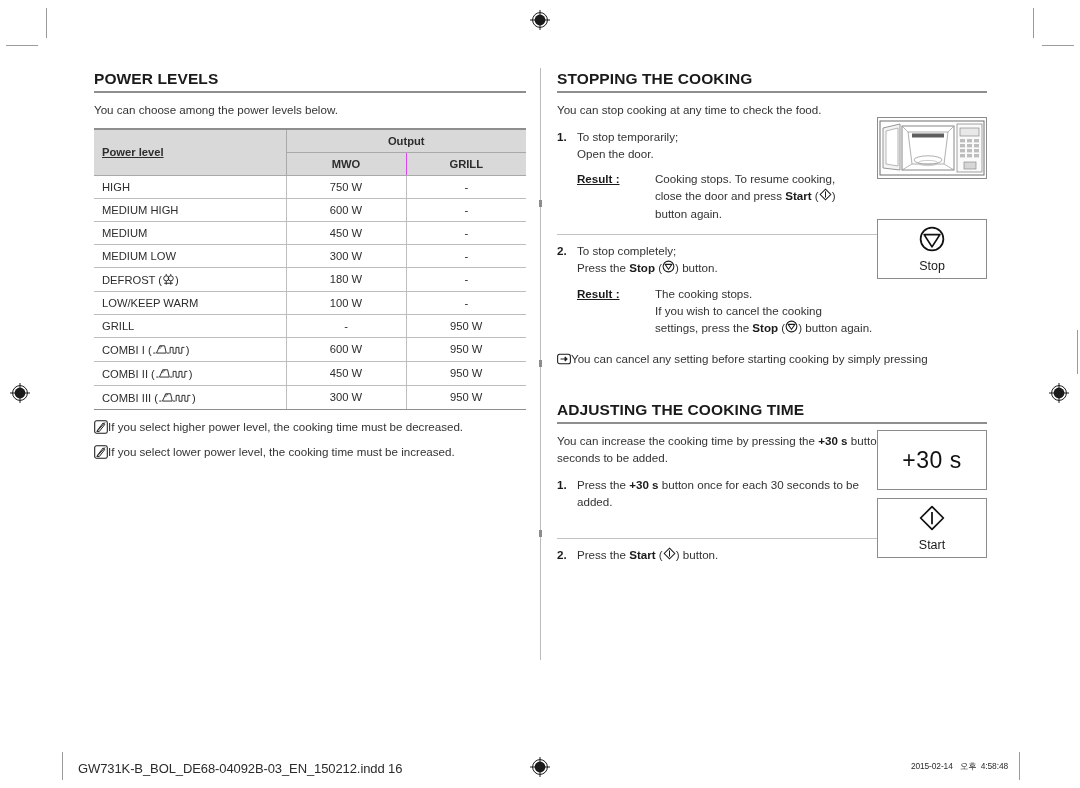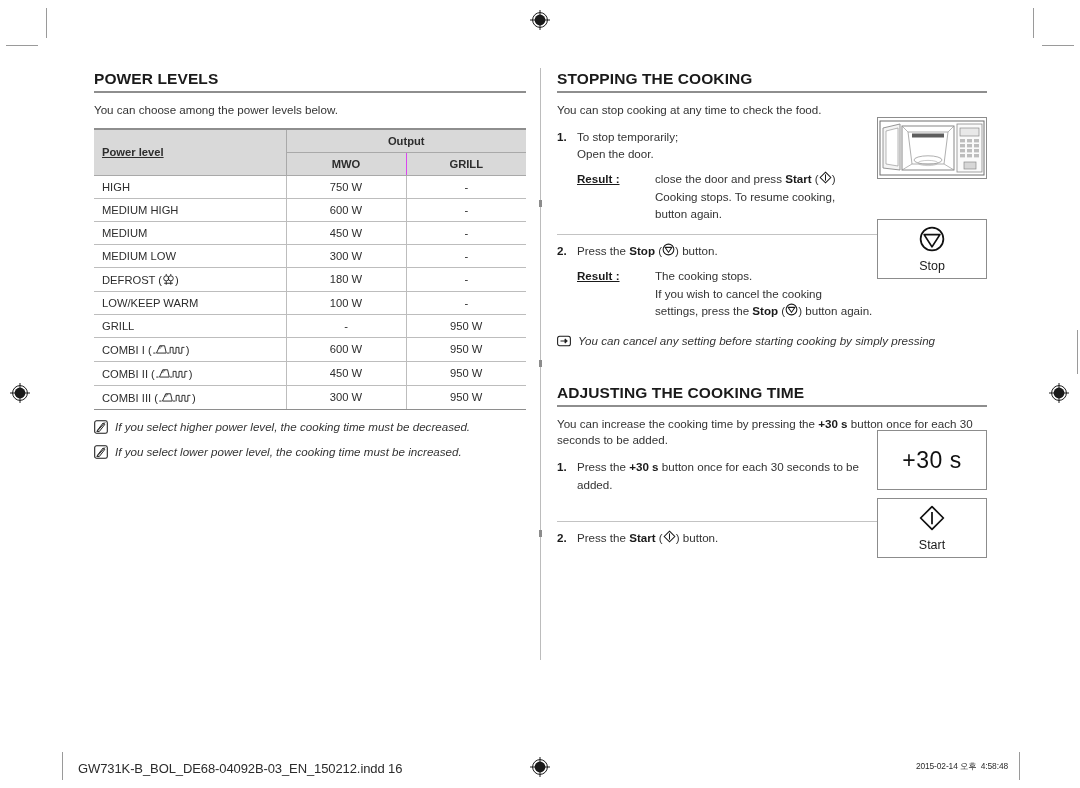--- a/index.html
+++ b/index.html
@@ -52,21 +52,21 @@
               border-right: 1px solid #a9a9a9; text-decoration: underline; }
   .th-out   { text-align: center; border-bottom: 1px solid #a9a9a9; }
   .th-mwo, .th-grill { text-align: center; width: 120px; }
   .th-mwo { border-right: 1px solid #d946ef; }
   td.c-name  { text-align: left; padding-left: 8px !important; border-right: 1px solid #bdbdbd; }
   td.c-mwo   { text-align: center; border-right: 1px solid #bdbdbd; }
   td.c-grill { text-align: center; }
   table.pwr tbody tr:last-child td { border-bottom: 1px solid #8e8e8e; }
 
   
-  .note { display: flex; gap: 7px; align-items: flex-start; margin-top: 9px; font-size: 11.6px; line-height: 1.4; color: #333; font-style: italic; }
+  .note { display: flex; align-items: flex-start; margin-top: 9px; font-size: 11.6px; line-height: 1.4; color: #333; }
   .note-ico { flex: 0 0 auto; width: 14px; height: 14px; margin-top: 1px; }
 
   
   .step { display: flex; gap: 7px; font-size: 11.6px; line-height: 1.5; color: #333; margin-top: 7px; }
   .step-no { font-weight: bold; flex: 0 0 auto; width: 13px; color: #1a1a1a; }
   .step-body { flex: 1 1 auto; }
   .result { display: flex; gap: 12px; margin-top: 7px; }
   .result-lbl { font-weight: bold; text-decoration: underline; flex: 0 0 auto; width: 66px; color: #1a1a1a; }
   .result-txt { flex: 1 1 auto; }
   b { color: #1a1a1a; }
@@ -265,38 +265,39 @@
     <div class="intro">You can stop cooking at any time to check the food.</div>
 
     <div class="step">
       <div class="step-no">1.</div>
       <div class="step-body" style="max-width:300px;">
         <div>To stop temporarily;</div>
         <div>Open the door.</div>
         <div class="result">
           <div class="result-lbl">Result :</div>
           <div class="result-txt">
+            <div>Cooking stops. To resume cooking,</div>
             <div>
               <span>close the door and press </span><b>Start</b><span> (</span><span class="tiny-ico"><svg width="13" height="13" viewBox="0 0 16 16">
                     <polygon points="8,1.5 14.5,8 8,14.5 1.5,8" fill="none" stroke="#1a1a1a" stroke-width="1.3"></polygon>
                     <line x1="8" y1="4.2" x2="8" y2="11.8" stroke="#1a1a1a" stroke-width="1.3"></line>
                   </svg></span><span>)</span>
             </div>
-            <div>Cooking stops. To resume cooking,</div>
             <div>button again.</div>
           </div>
         </div>
       </div>
     </div>
 
     <div class="hr-thin"></div>
 
     <div class="step">
       <div class="step-no">2.</div>
       <div class="step-body">
+        <div>To stop completely;</div>
         <div>
           <span>Press the </span><b>Stop</b><span> (</span><span class="tiny-ico"><svg width="13" height="13" viewBox="0 0 16 16">
                 <circle cx="8" cy="8" r="6.6" fill="none" stroke="#1a1a1a" stroke-width="1.3"></circle>
                 <polygon points="3.8,5.4 12.2,5.4 8,11.6" fill="none" stroke="#1a1a1a" stroke-width="1.3"></polygon>
               </svg></span><span>) button.</span>
         </div>
         <div class="result">
           <div class="result-lbl">Result :</div>
           <div class="result-txt">
             <div>The cooking stops.</div>
@@ -409,17 +410,17 @@
       </svg>
     </span>
     <span class="btn-lbl">Start</span>
   </div>
 
   <div class="foot-rule-l"></div>
   <div class="foot-rule-r"></div>
   <div class="foot-left">GW731K-B_BOL_DE68-04092B-03_EN_150212.indd   16</div>
   <div class="foot-right">
     <span>2015-02-14</span>
-    <span style="text-align:right;">오후</span>
+    <span style="margin-left:5px;text-align:right;">오후</span>
     <span style="margin-left:2px;">4:58:48</span>
   </div>
 
 </div>
 
 </body></html>

